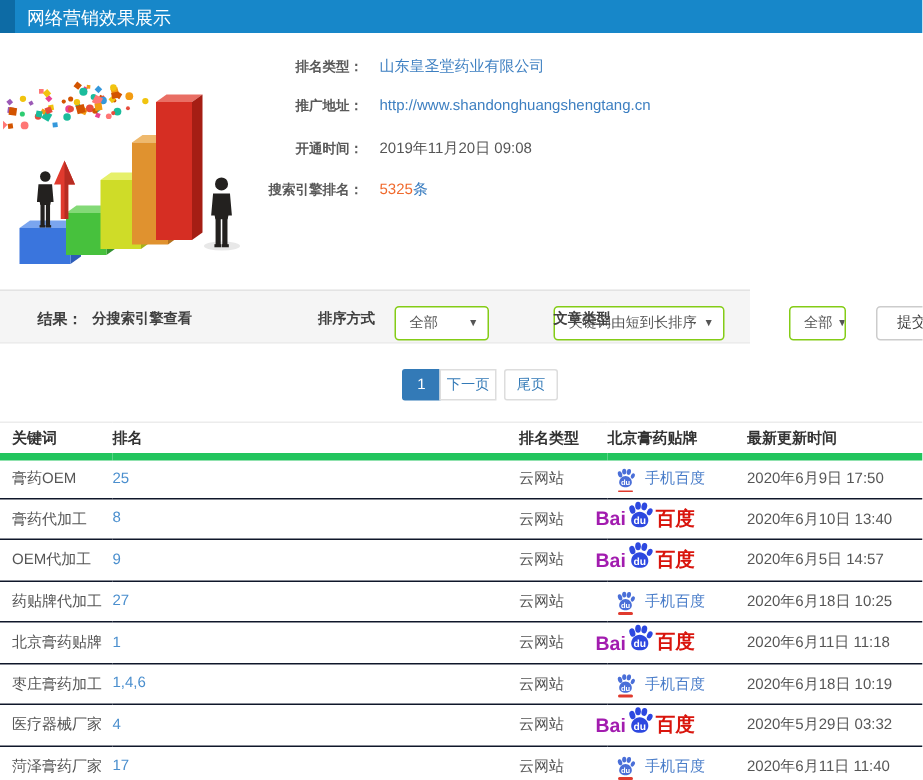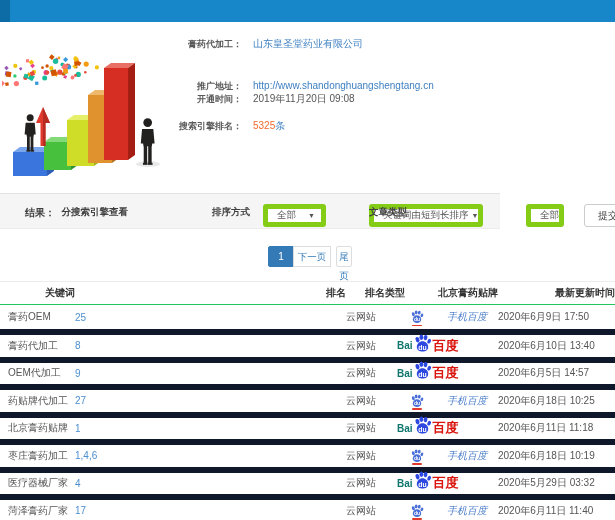--- a/index.html
+++ b/index.html
@@ -9,51 +9,52 @@
 .header-title { position:absolute; left:18px; top:4px; color:#fff; font-size:12px; }
 .chart-wrap { position:absolute; left:2px; top:33px; width:175px; height:152px; }
 .info-row { position:absolute; left:0; white-space:nowrap; font-size:10px; }
 .info-label { display:inline-block; width:242px; text-align:right; font-weight:bold; color:#595959; font-size:9px; }
 .info-value { margin-left:11px; }
 .link-blue { color:#3d7fc1; }
 .count-orange { color:#f06a2d; }
 .filter-bar { position:absolute; top:193px; left:0; width:500px; height:36px; background:#f5f5f5; border-top:1px solid #e3e3e3; border-bottom:1px solid #ececec; font-size:9.5px; }
 .filter-bar .lbl { position:absolute; top:12px; font-weight:bold; color:#404040; white-space:nowrap; }
 .filter-bar .lbl.big { font-size:10px; }
-.sel { position:absolute; top:10px; height:23px; background:#fff; border:5px solid #84cc16; border-radius:3px; color:#555; display:flex; align-items:center; justify-content:space-between; padding:0 6px 0 9px; white-space:nowrap; overflow:hidden; }
+.sel { position:absolute; top:10px; height:23px; background:#fff; border:1px solid #84cc16; border-radius:3px; color:#555; display:flex; align-items:center; justify-content:space-between; padding:0 6px 0 9px; white-space:nowrap; overflow:hidden; }
 .sel .arr { font-size:7px; color:#555; margin-left:3px; flex:0 0 auto; }
 .submit-btn { position:absolute; left:584px; top:10px; width:50px; height:23px; background:#fff; border:1px solid #ccc; border-radius:3px; color:#444; text-align:left; padding-left:13px; line-height:21px; font-size:10px; }
 .pagination { position:absolute; top:246px; left:268px; height:21px; display:flex; font-size:9.5px; }
 .pg { height:21px; line-height:19px; text-align:center; border:1px solid #ddd; background:#fff; color:#337ab7; }
 .pg.active { background:#337ab7; border-color:#337ab7; color:#fff; width:26px; border-radius:2px 0 0 2px; font-size:10px; }
 .pg.next { width:38px; margin-left:-1px; }
-.pg.last { width:16px; margin-left:5px; border-radius:2px; }
+.pg.last { width:36px; margin-left:5px; border-radius:2px; }
 table.results { position:absolute; top:281px; left:0; width:615px; border-collapse:collapse; table-layout:fixed; border-top:1px solid #ececec; font-size:10px; }
-table.results th { font-weight:bold; color:#333; text-align:right; height:23px; border-bottom:1px solid #22c55e; font-size:10px; }
-table.results td { height:27.5px; border-bottom:6px solid #0f172a; vertical-align:middle; white-space:nowrap; }
+table.results th { font-weight:bold; color:#333; text-align:left; height:23px; border-bottom:5px solid #22c55e; font-size:10px; }
+table.results td { height:27.5px; border-bottom:1px solid #0f172a; vertical-align:middle; white-space:nowrap; }
 .col-kw { width:75px; padding-left:8px; }
 .col-rank { width:271px; }
 .col-rt { width:59px; }
 .col-eng { width:93px; }
 .col-time { width:117px; }
 td.rank { color:#4b8fce; }
 .baidu-logo { display:flex; align-items:center; margin-left:-8px; }
-.baidu-logo .bai { color:#0f766e; font-weight:bold; font-size:10px; }
+.baidu-logo .bai { color:#a21caf; font-weight:bold; font-size:13px; }
 .baidu-logo .cn { color:#d9150d; font-weight:bold; font-size:13px; margin-left:1px; }
 .baidu-logo .paw-wrap { margin-top:-5px; }
 .mobile-logo { display:flex; align-items:center; margin-left:5px; }
-.mobile-logo .txt { color:#4a7dc9; margin-left:23px; font-size:10px;font-style:italic; }
+.mobile-logo .txt { color:#4a7dc9; margin-left:6px; font-size:10px; }
 .paw-wrap { position:relative; display:inline-block; }
 .paw-bar { position:absolute; left:2px; right:2px; bottom:-2px; height:1.5px; background:#e03a2e; border-radius:1px; }
 </style>
 </head>
 <body>
 
 <div class="header">
   <div class="header-accent"></div>
+  <div class="header-title">网络营销效果展示</div>
 </div>
 
 <div class="chart-wrap">
   <svg id="chartsvg" width="175" height="152" viewBox="0 0 175 152">
     <g id="confetti">
         <rect x="51.4" y="38.6" width="4.5" height="4.5" fill="#f39c12" transform="rotate(25 53.6 40.9)"></rect>
         <rect x="63.9" y="30.8" width="3.2" height="3.2" fill="#d35400" transform="rotate(28 65.5 32.4)"></rect>
         <circle cx="23.4" cy="44.7" r="2.2" fill="#e74c3c"></circle>
         <circle cx="62.5" cy="35.6" r="1.3" fill="#f1c40f"></circle>
         <rect x="28.0" y="40.4" width="2.5" height="2.5" fill="#f39c12" transform="rotate(44 29.3 41.6)"></rect>
@@ -146,23 +147,23 @@
           <rect x="2.3" y="35" width="3.6" height="1.6"></rect>
           <rect x="6.2" y="35" width="3.6" height="1.6"></rect>
         </g>
         <polygon points="41,74 34,90 38.5,90 38.5,113 43.5,113 43.5,90 48,90" fill="#e03a2e"></polygon>
         <polygon points="41,74 41,113 43.5,113 43.5,90 48,90" fill="#b72c22"></polygon>
       </g>
   </svg>
 </div>
 
 <div class="info-row" style="top:37px">
-  <span class="info-label">膏药代加工：</span><span class="info-value link-blue">山东皇圣堂药业有限公司</span>
-</div>
-<div class="info-row" style="top:80px">
+  <span class="info-label">排名类型：</span><span class="info-value link-blue">山东皇圣堂药业有限公司</span>
+</div>
+<div class="info-row" style="top:64px">
   <span class="info-label">推广地址：</span><span class="info-value link-blue">http://www.shandonghuangshengtang.cn</span>
 </div>
 <div class="info-row" style="top:92px">
   <span class="info-label">开通时间：</span><span class="info-value">2019年11月20日 09:08</span>
 </div>
 <div class="info-row" style="top:119px">
   <span class="info-label">搜索引擎排名：</span><span class="info-value"><span class="count-orange">5325</span><span class="link-blue">条</span></span>
 </div>
 
 <div class="filter-bar">

